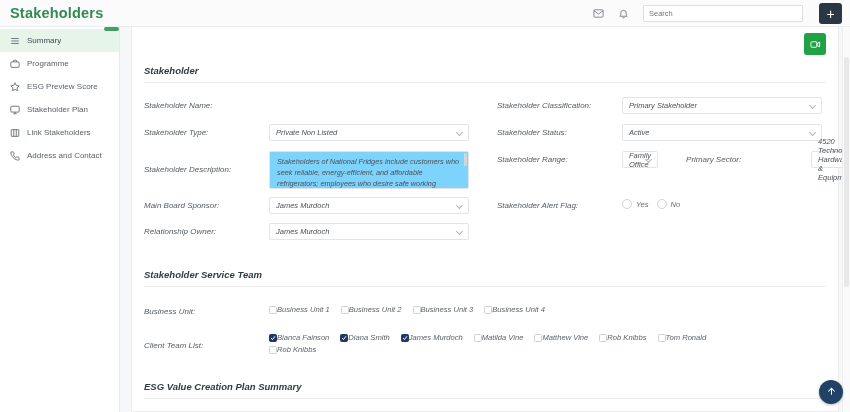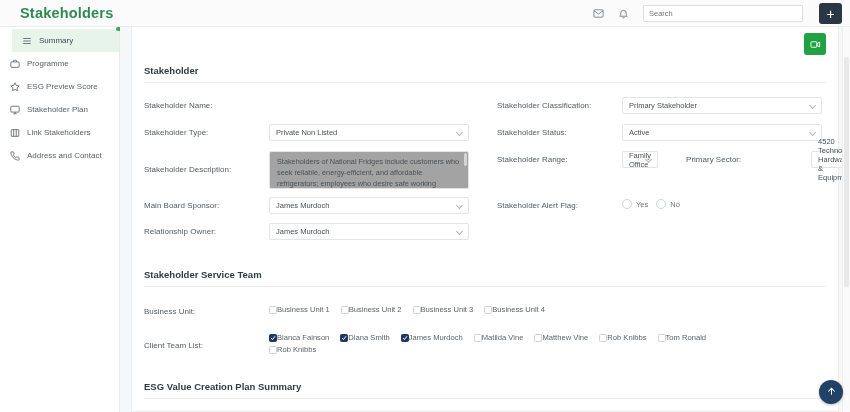--- a/index.html
+++ b/index.html
@@ -14,21 +14,21 @@
 
   
   .topbar {
     position: absolute; top: 0; left: 0; width: 850px; height: 27px;
     background: #fbfbfb;
     border-bottom: 1px solid #ececec;
     display: flex; align-items: center;
   }
   .page-title {
     font-size: 14.5px; font-weight: 600; color: #2e8b50;
-    padding-left: 20px; letter-spacing: .2px;
+    padding-left: 10px; letter-spacing: .2px;
   }
   .topbar-right {
     position: absolute; right: 6px; top: 0; height: 27px;
     display: flex; align-items: center; gap: 14px;
   }
   .ic { color: #6f7680; display: inline-flex; align-items: center; justify-content: center; }
   .ic svg { display: block; }
   .search-box {
     width: 160px; height: 17px;
     border: 1px solid #dedede; background: #fff;
@@ -50,32 +50,32 @@
     position: absolute; top: 27px; left: 0; width: 120px; height: 385px;
     background: #ffffff; border-right: 1px solid #e9e9e9;
     padding-top: 2px;
   }
   .side-item {
     display: flex; align-items: center; gap: 7px;
     height: 23px; padding-left: 9px;
     font-size: 8px; color: #5b6269; cursor: pointer;
     position: relative;
   }
-  .side-item.active { background: #e7f4ea; color: #3f4a52; margin-left: 12px; }
+  .side-item.active { background: #e7f4ea; color: #3f4a52; }
   .side-item .sic { width: 11px; display: flex; align-items: center; justify-content: center; color: #59626b; }
   .side-item .sic svg { display: block; }
   .tab-nub {
     position: absolute; left: 104px; top: -2px;
     width: 15px; height: 4px; background: #41a164; border-radius: 2px;
   }
 
   
   .content {
     position: absolute; top: 27px; left: 120px; width: 730px; height: 385px;
-    background: #f6f7f8; overflow: hidden;
+    background: #f6f7f8; overflow: hidden; font-style: italic;
   }
   .card {
     position: absolute; top: 0; left: 11px; width: 708px; min-height: 385px;
     background: #fff; border: 1px solid #ededed; border-top: none;
   }
   .green-btn {
     position: absolute; top: 6px; right: 12px;
     width: 22px; height: 22px; background: #20a144;
     border-radius: 3px; display: flex; align-items: center; justify-content: center;
     cursor: pointer;
@@ -104,21 +104,21 @@
     padding: 0 6px; display: flex; align-items: center;
     position: relative;
   }
   .sel::after {
     content: ""; position: absolute; right: 6px; top: 6px;
     width: 4px; height: 4px;
     border-right: 1px solid #b0b6bb; border-bottom: 1px solid #b0b6bb;
     transform: rotate(45deg); margin-top: -1px;
   }
   .ta {
-    width: 100%; height: 38px; border: 1px solid #e2e4e6; background: #a3a3a3;
+    width: 100%; height: 38px; border: 1px solid #e2e4e6; background: #7dd3fc;
     border-radius: 2px; font-size: 7.3px; color: #4a5158;
     padding: 4px 7px 0 7px; overflow: hidden; line-height: 1.52;
     position: relative;
   }
   .ta .sb {
     position: absolute; right: 1px; top: 1px; width: 3px; height: 13px;
     background: #d3d6d9; border-radius: 2px;
   }
 
   .radios { display: flex; align-items: center; gap: 8px; padding-top: 2px; }

